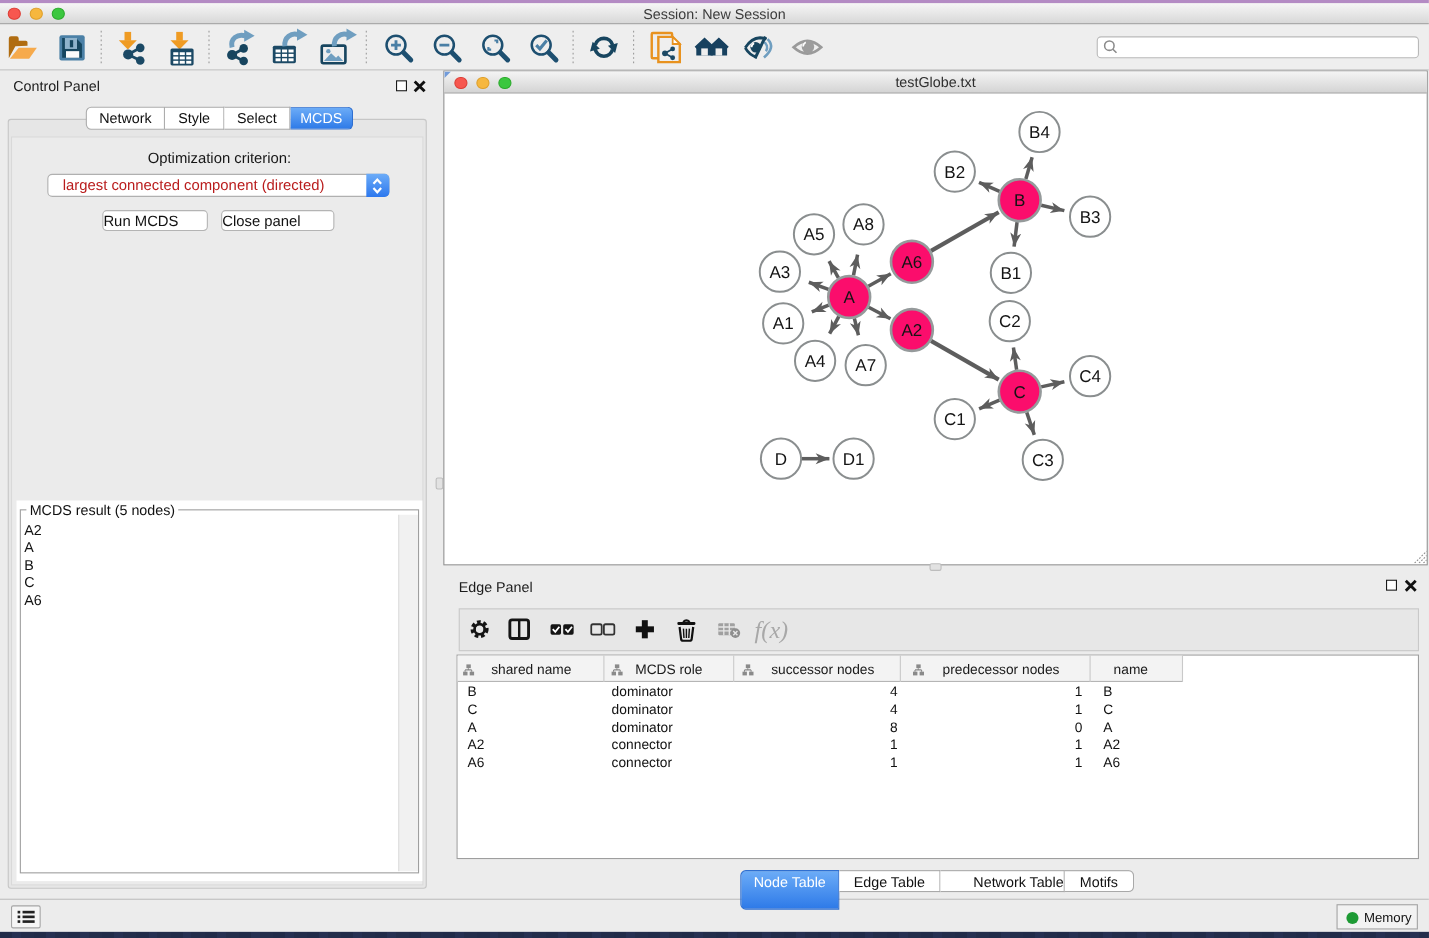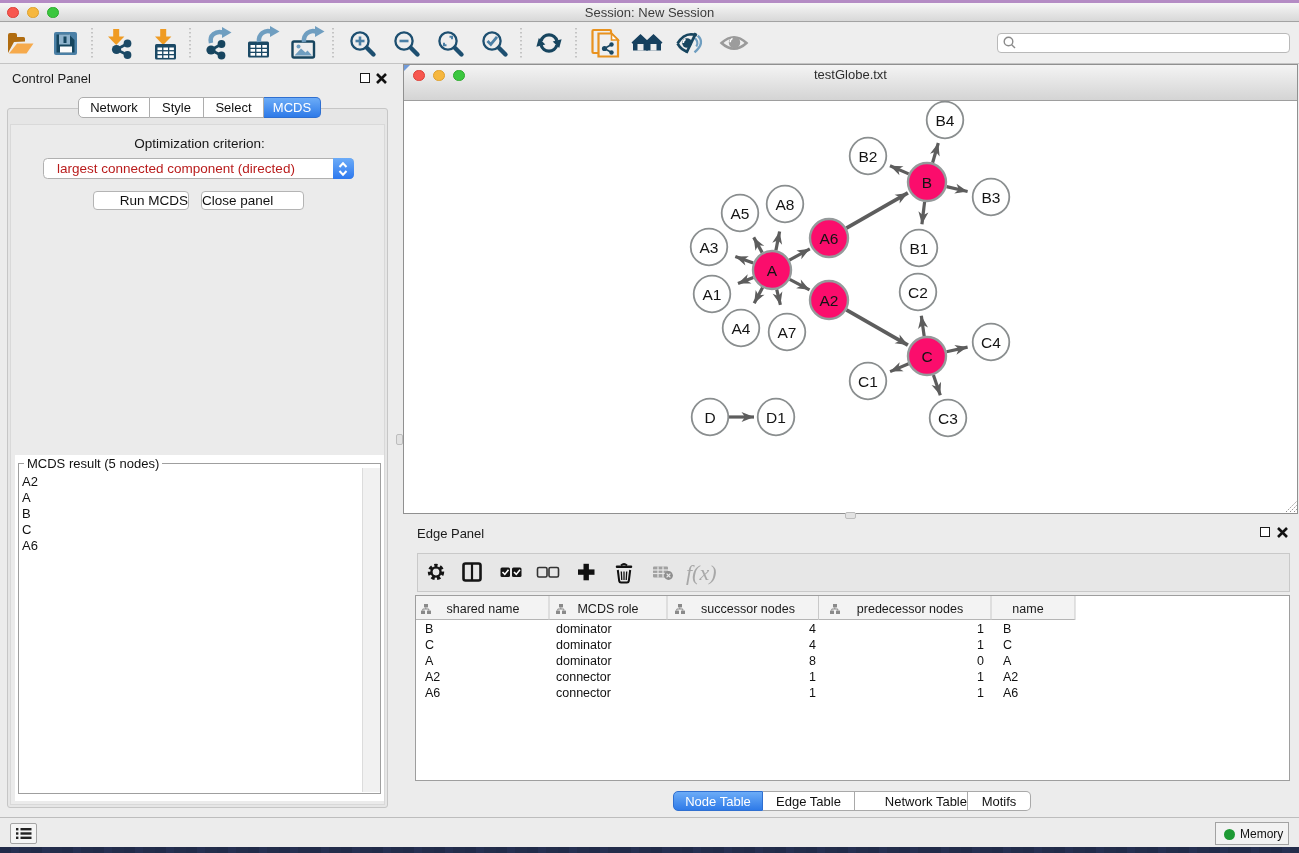--- a/index.html
+++ b/index.html
@@ -200,21 +200,21 @@
  border:1px solid #b0b0b0;border-radius:4.5px">
  <div class="abs" style="left:13px;top:2px;font-size:13.5px;color:#b91c1c">largest connected component (directed)</div>
  <div class="abs" style="right:-1px;top:-1px;width:21px;height:21px;border-radius:0 4.5px 4.5px 0;
   background:linear-gradient(#6cacf8,#2d78ee)"></div>
  <svg class="abs" style="right:2px;top:1px" width="16" height="18" viewBox="0 0 16 18">
   <path d="M4.5,7 L8,3.2 L11.5,7" fill="none" stroke="#fff" stroke-width="2"></path>
   <path d="M4.5,11 L8,14.8 L11.5,11" fill="none" stroke="#fff" stroke-width="2"></path>
  </svg>
 </div>
 <div class="abs" style="left:93px;top:191px;width:96px;height:19px;background:#fff;border:1px solid #b4b4b4;
- border-radius:4px;text-align:right;font-size:13.5px;color:#111;line-height:18px">Run MCDS</div>
+ border-radius:4px;text-align:left;font-size:13.5px;color:#111;line-height:18px">Run MCDS</div>
 <div class="abs" style="left:201px;top:191px;width:103px;height:19px;background:#fff;border:1px solid #b4b4b4;
  border-radius:4px;text-align:left;font-size:13.5px;color:#111;line-height:18px">Close panel</div>
 
 <div class="abs" style="left:15px;top:455px;width:369px;height:346px;background:#fff"></div>
 <div class="abs" style="left:18px;top:463px;width:363px;height:331px;border:1px solid #9f9f9f"></div>
 <div class="abs" style="left:24px;top:456px;background:#fff;padding:0 3px;font-size:13px;color:#111">MCDS result (5 nodes)</div>
 <div class="abs" style="left:362px;top:468px;width:18px;height:324px;background:#f1f1f1;border-left:1px solid #dcdcdc"></div>
 <div class="abs" style="left:22px;top:474px;font-size:13px;color:#111;line-height:16px">A2<br>A<br>B<br>C<br>A6</div>
 
 <div class="abs" style="left:0;top:817px;width:1299px;height:30px;background:#ececec;border-top:1px solid #bdbdbd"></div>
@@ -228,21 +228,21 @@
       <rect x="5.5" y="5.3" width="11" height="2.4"></rect>
       <rect x="5.5" y="9.6" width="11" height="2.4"></rect>
     </g>
 </svg>
 <div class="abs" style="left:1215px;top:822px;width:74px;height:23px;background:#f2f2f2;border:1px solid #a2a2a2">
  <div class="abs" style="left:8px;top:6px;width:11px;height:11px;border-radius:50%;background:#1d9a34"></div>
  <div class="abs" style="left:24px;top:4px;font-size:12px;color:#111">Memory</div>
 </div>
 
 <div class="abs" style="left:403px;top:64px;width:895px;height:450px;background:#fff;border:1px solid #909090"></div>
-<div class="abs" style="left:404px;top:65px;width:893px;height:36px;
+<div class="abs" style="left:404px;top:65px;width:893px;height:20px;
  background:linear-gradient(#f4f4f4,#d4d4d4);border-bottom:1px solid #9e9e9e">
  <div class="tl" style="left:9px;top:4.5px;background:#f7574f;border:0.5px solid #dd3f37"></div>
  <div class="tl" style="left:29px;top:4.5px;background:#f6b73e;border:0.5px solid #dfa02c"></div>
  <div class="tl" style="left:49px;top:4.5px;background:#3bc73f;border:0.5px solid #2cab2d"></div>
  <div class="abs" style="left:0;width:893px;top:2px;text-align:center;font-size:13px;color:#2e2e2e">testGlobe.txt</div>
  <svg class="abs" style="left:0;top:0" width="6" height="6">
       <path d="M0,0 L6,0 L0,6 Z" fill="#5b8cd6" opacity="0.85"></path>
     </svg>
 </div>
 
@@ -428,21 +428,21 @@
       <text x="984" y="681" text-anchor="end">1</text>
   <text x="984" y="697" text-anchor="end">1</text>
   <text x="1003" y="633">B</text>
       <text x="1003" y="649">C</text>
       <text x="1003" y="665">A</text>
   <text x="1003" y="681">A2</text>
       <text x="1003" y="697">A6</text>
  </g>
 </svg>
 
-<div class="abs" style="left:673px;top:791px;width:90px;height:20px;border:1px solid #2f6fd0;
+<div class="abs" style="left:673px;top:791px;width:90px;height:36px;border:1px solid #2f6fd0;
  background:linear-gradient(#6cacf7,#2e7ae8);border-radius:5px 0 0 5px;
  text-align:center;font-size:13px;color:#fff;line-height:19px">Node Table</div>
 <div class="abs" style="left:763px;top:791px;width:92px;height:20px;background:#fff;border:1px solid #a9a9a9;
  border-left:none;text-align:center;font-size:13px;color:#111;line-height:19px">Edge Table</div>
 <div class="abs" style="left:855px;top:791px;width:113px;height:20px;background:#fff;border:1px solid #a9a9a9;
  border-left:none;text-align:right;font-size:13px;color:#111;line-height:19px">Network Table</div>
 <div class="abs" style="left:968px;top:791px;width:63px;height:20px;background:#fff;border:1px solid #a9a9a9;
  border-left:none;border-radius:0 5px 5px 0;text-align:center;font-size:13px;color:#111;line-height:19px">Motifs</div>
 
 </body></html>

